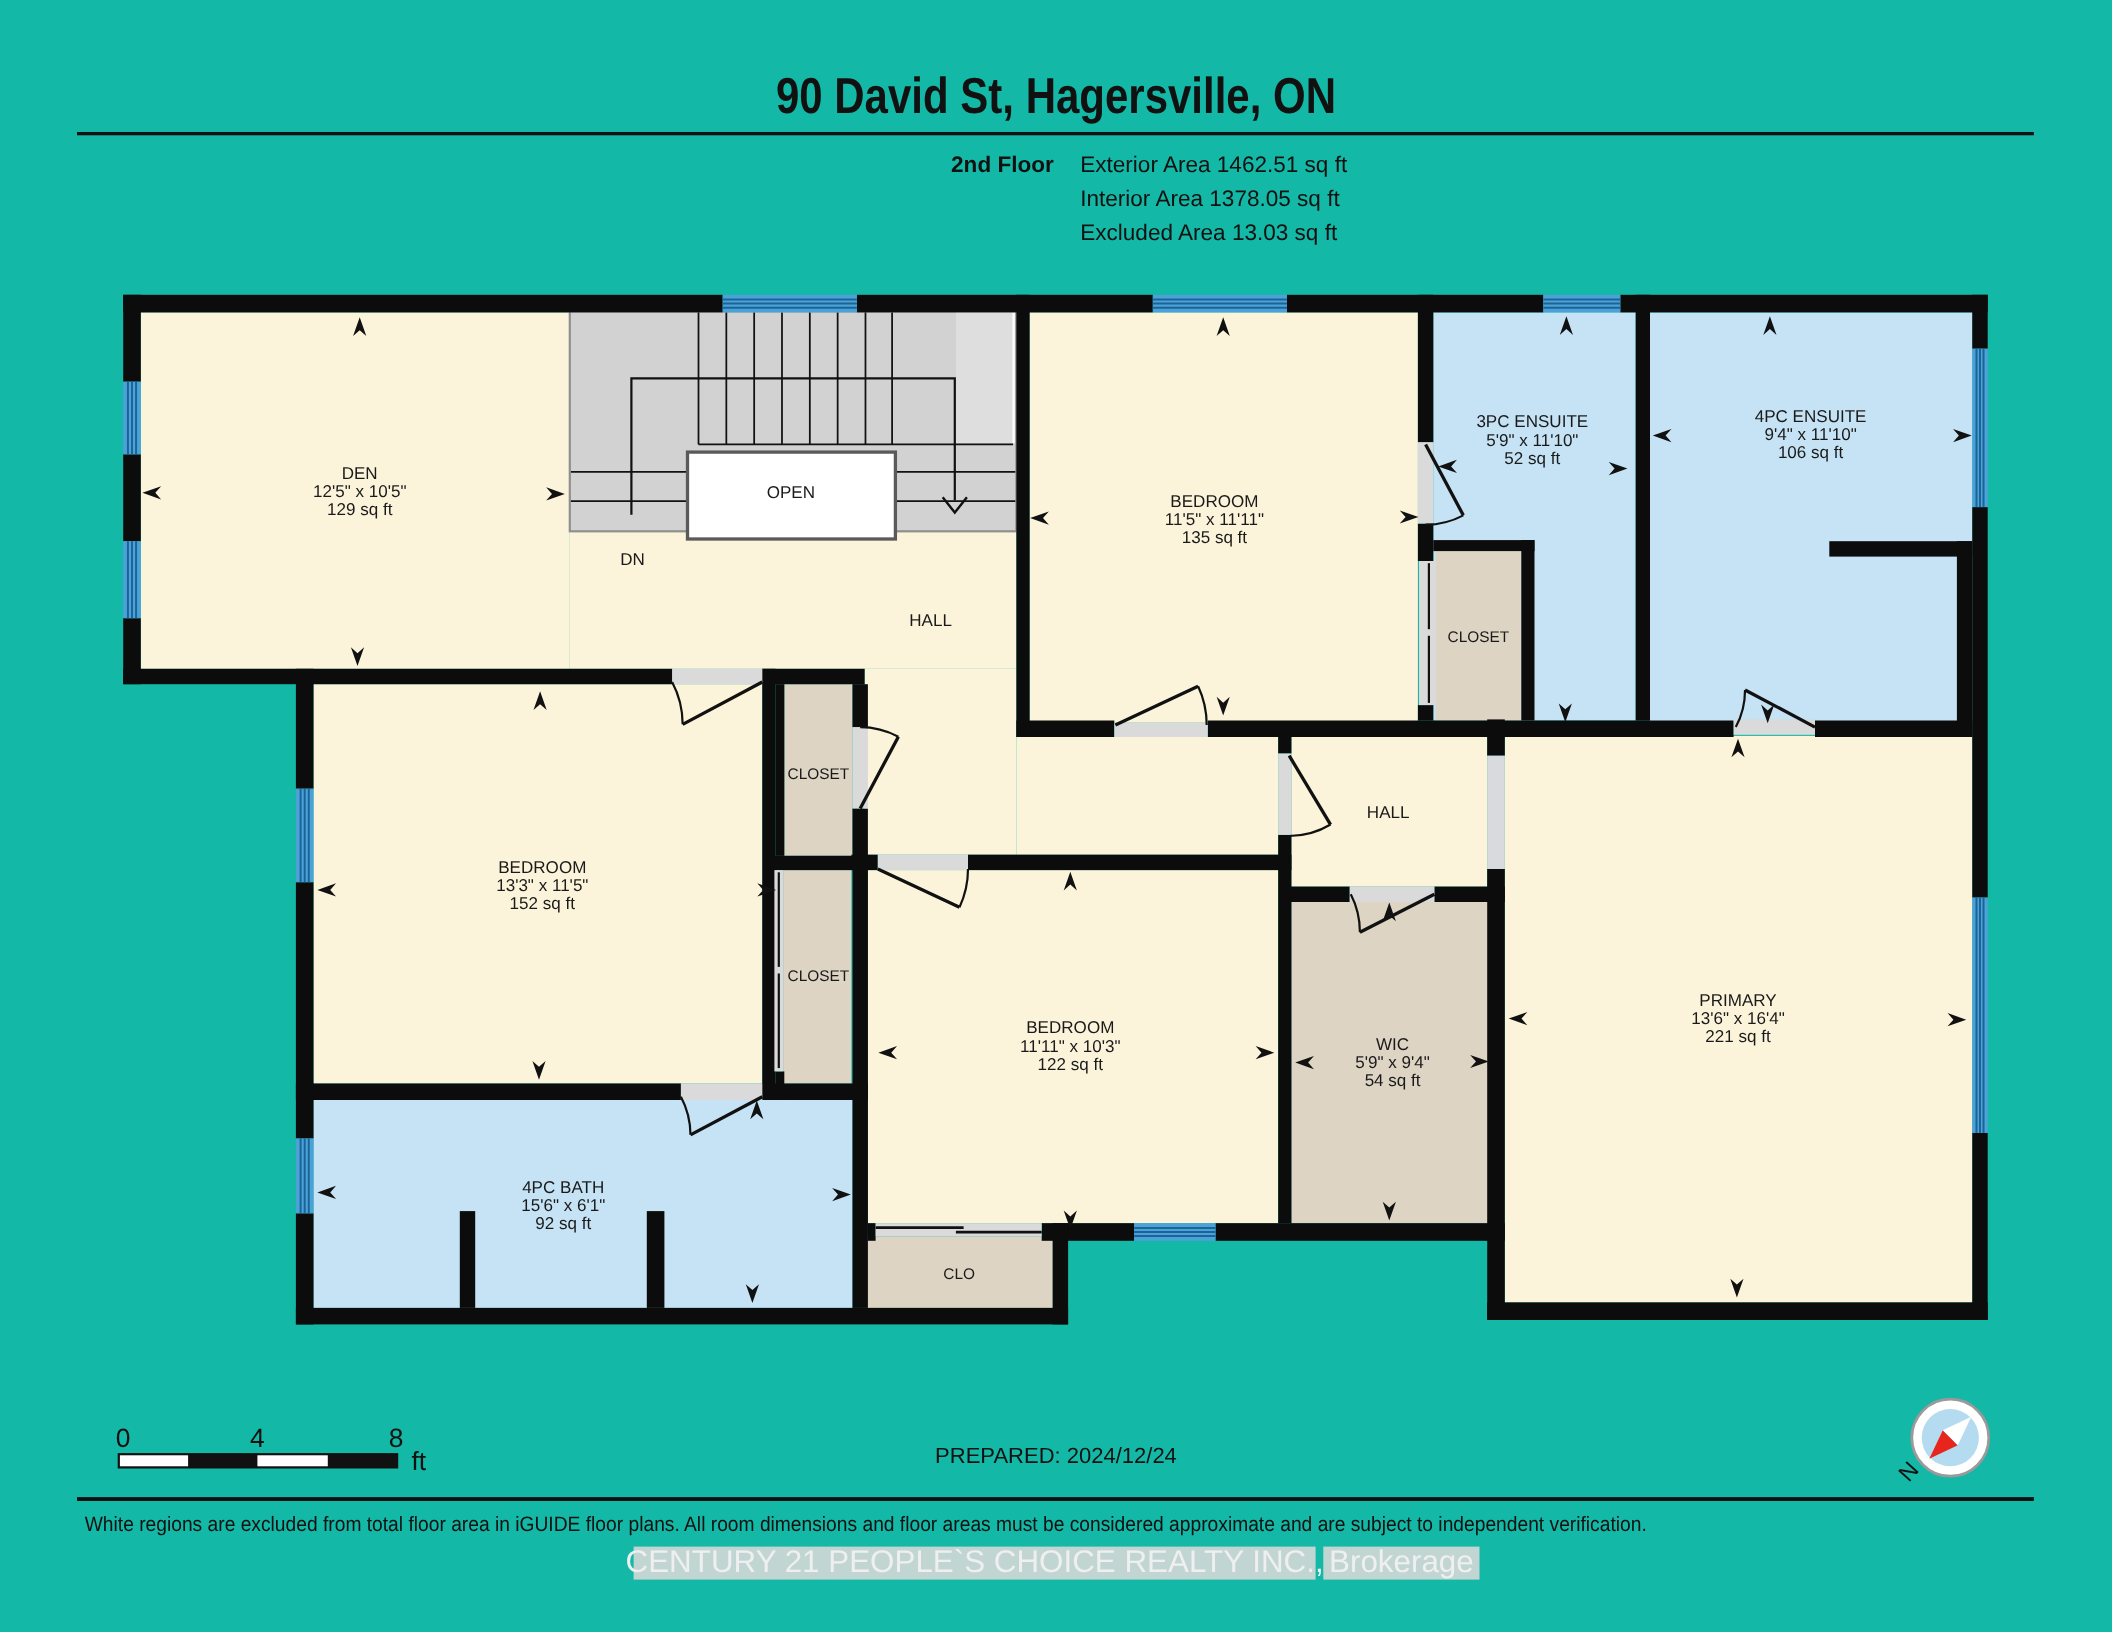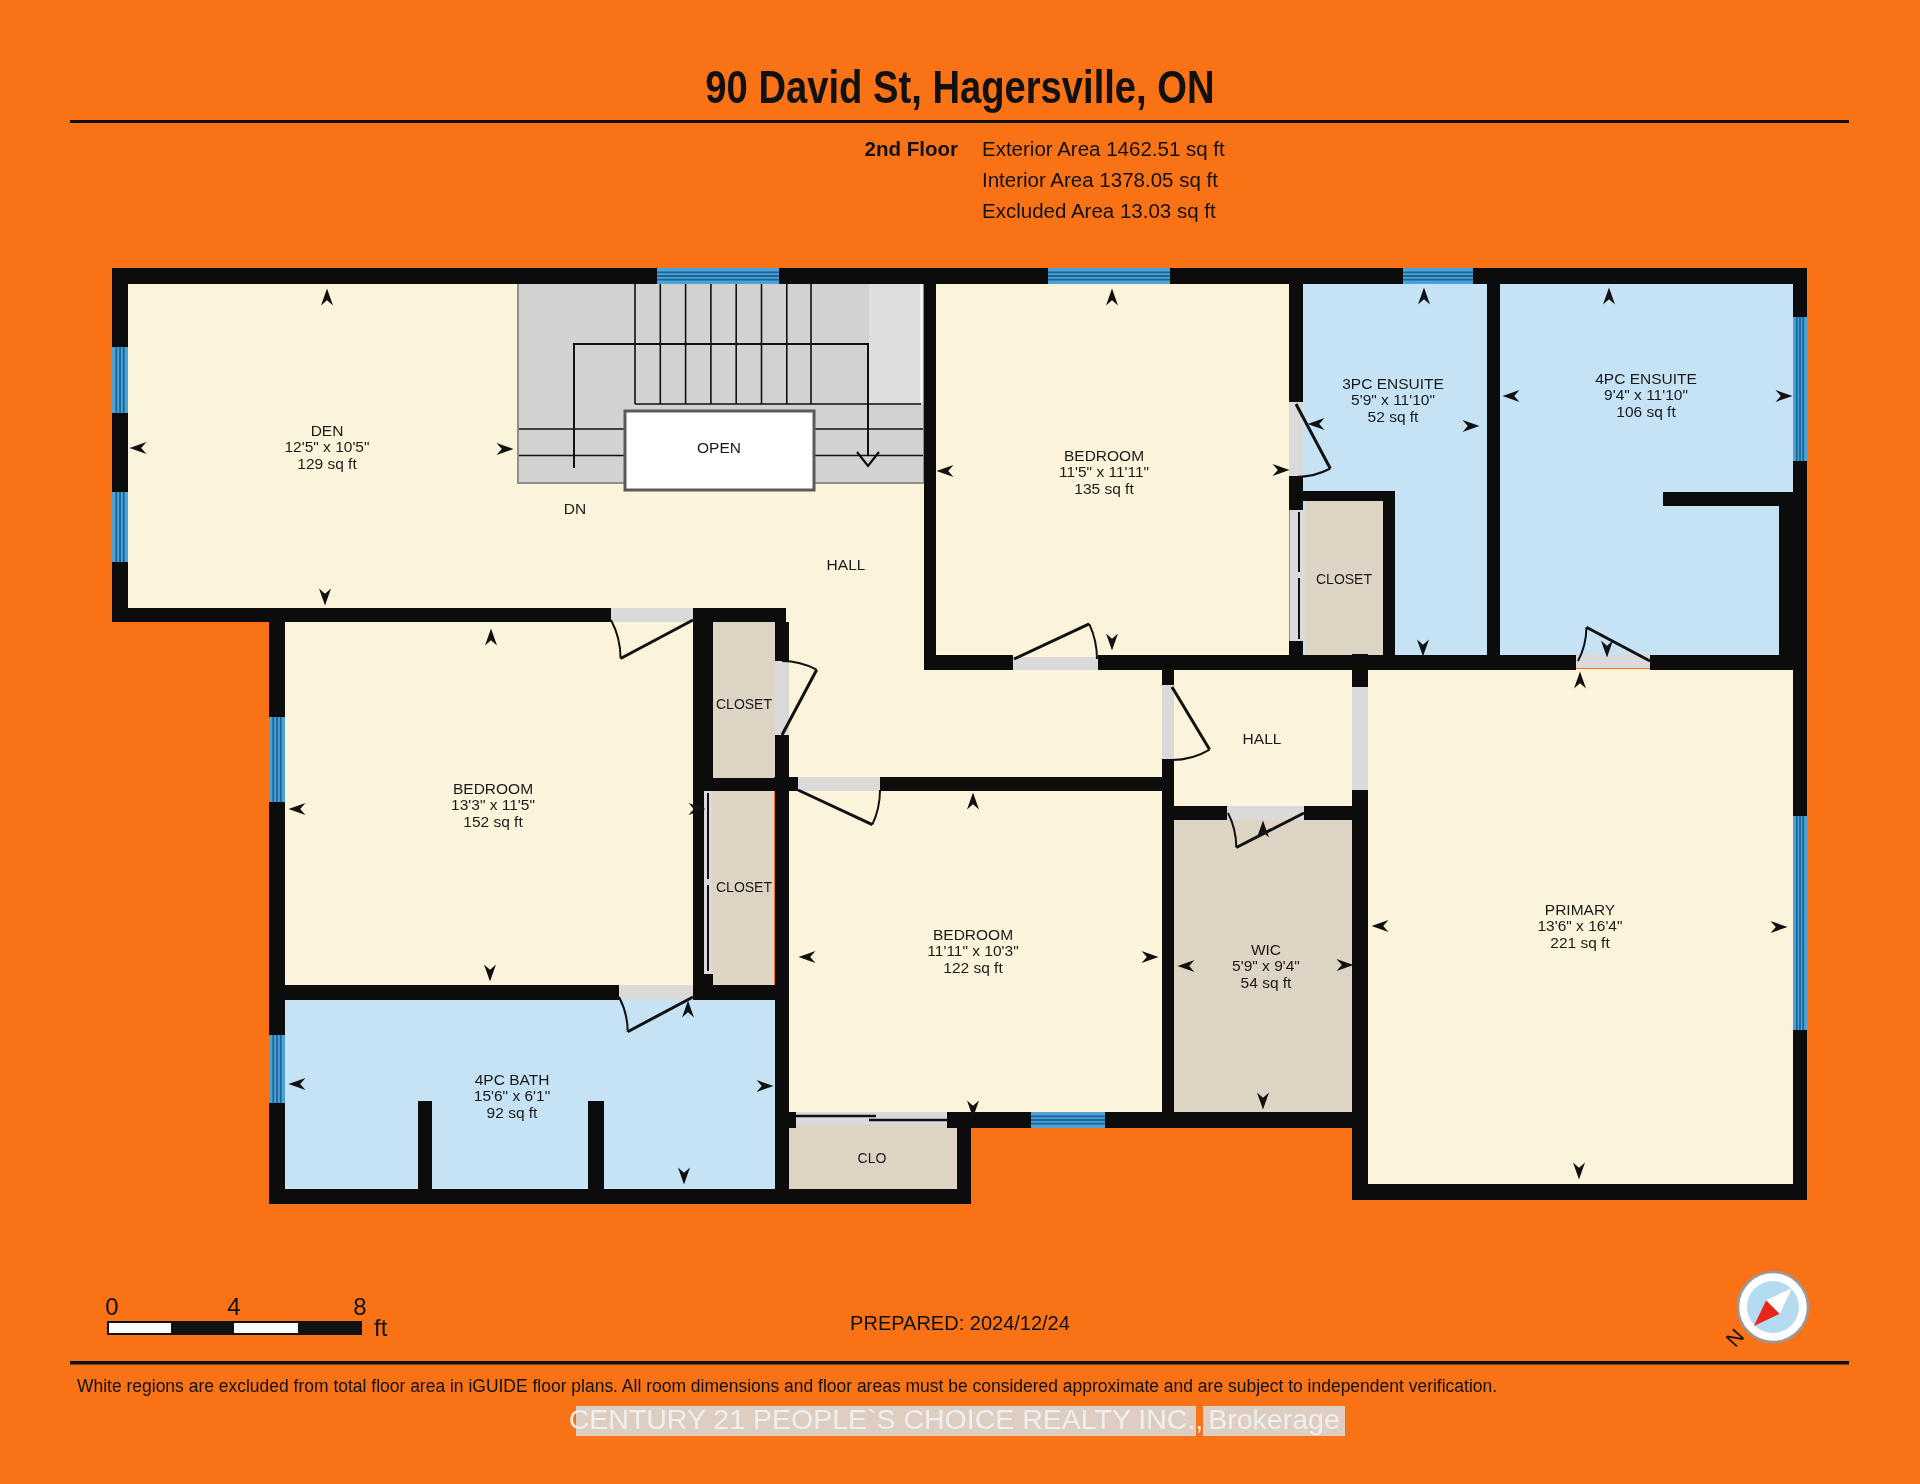--- a/index.html
+++ b/index.html
@@ -1,16 +1,16 @@
 <!DOCTYPE html>
 <html><head>
 <meta charset="utf-8">
 <style>
   html,body { margin:0; padding:0; background:#fff; }
-  .page { position:relative; width:1920px; height:1484px; background:#f97316;
+  .page { position:relative; width:1920px; height:1484px; background:#14b8a6;
           font-family:"Liberation Sans", sans-serif; }
   svg text { font-family:"Liberation Sans", sans-serif; }
   .rm  { font-size:15.5px; fill:#1a1a1a; text-anchor:middle; }
   .cl  { font-size:14px; fill:#1a1a1a; text-anchor:middle; }
   .ttl { font-size:46px; font-weight:bold; fill:#111; text-anchor:middle; }
   .inf { font-size:20.5px; fill:#111; }
   .infb { font-size:20.5px; font-weight:bold; fill:#111; text-anchor:end; }
   .sc  { font-size:24px; fill:#111; text-anchor:middle; }
   .scl { font-size:24px; fill:#111; }
   .prep{ font-size:20px; fill:#111; text-anchor:middle; }

